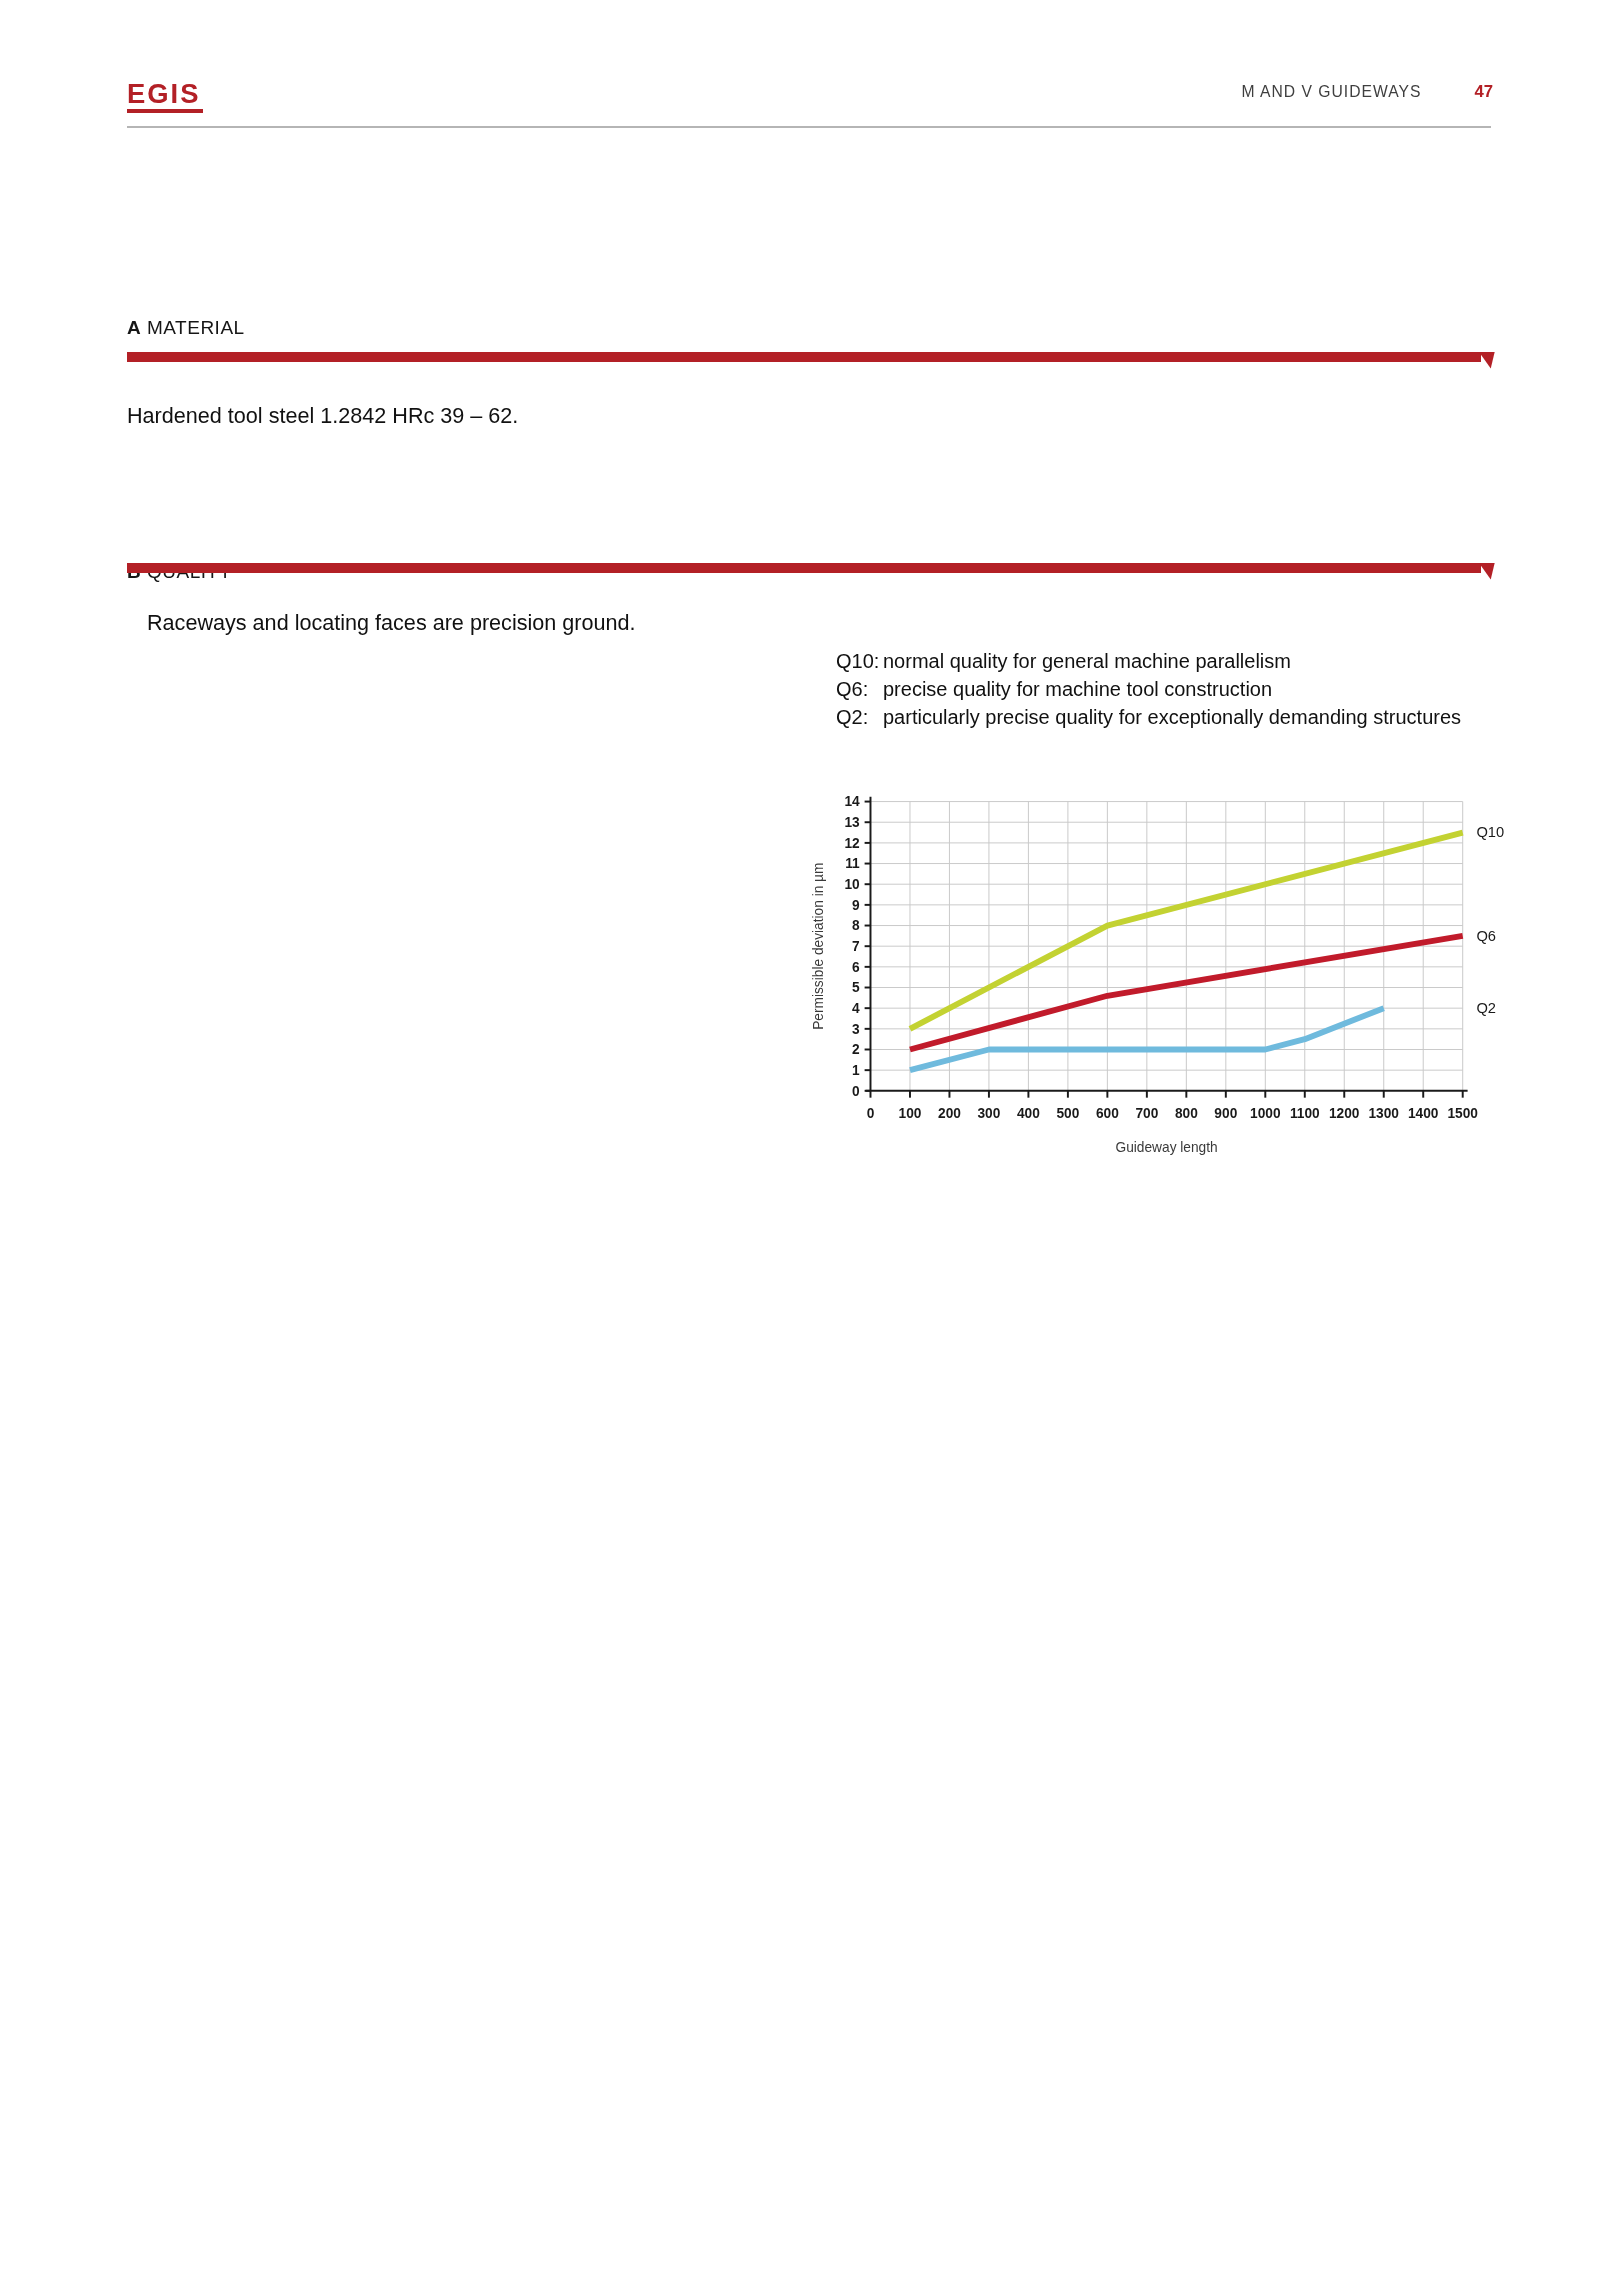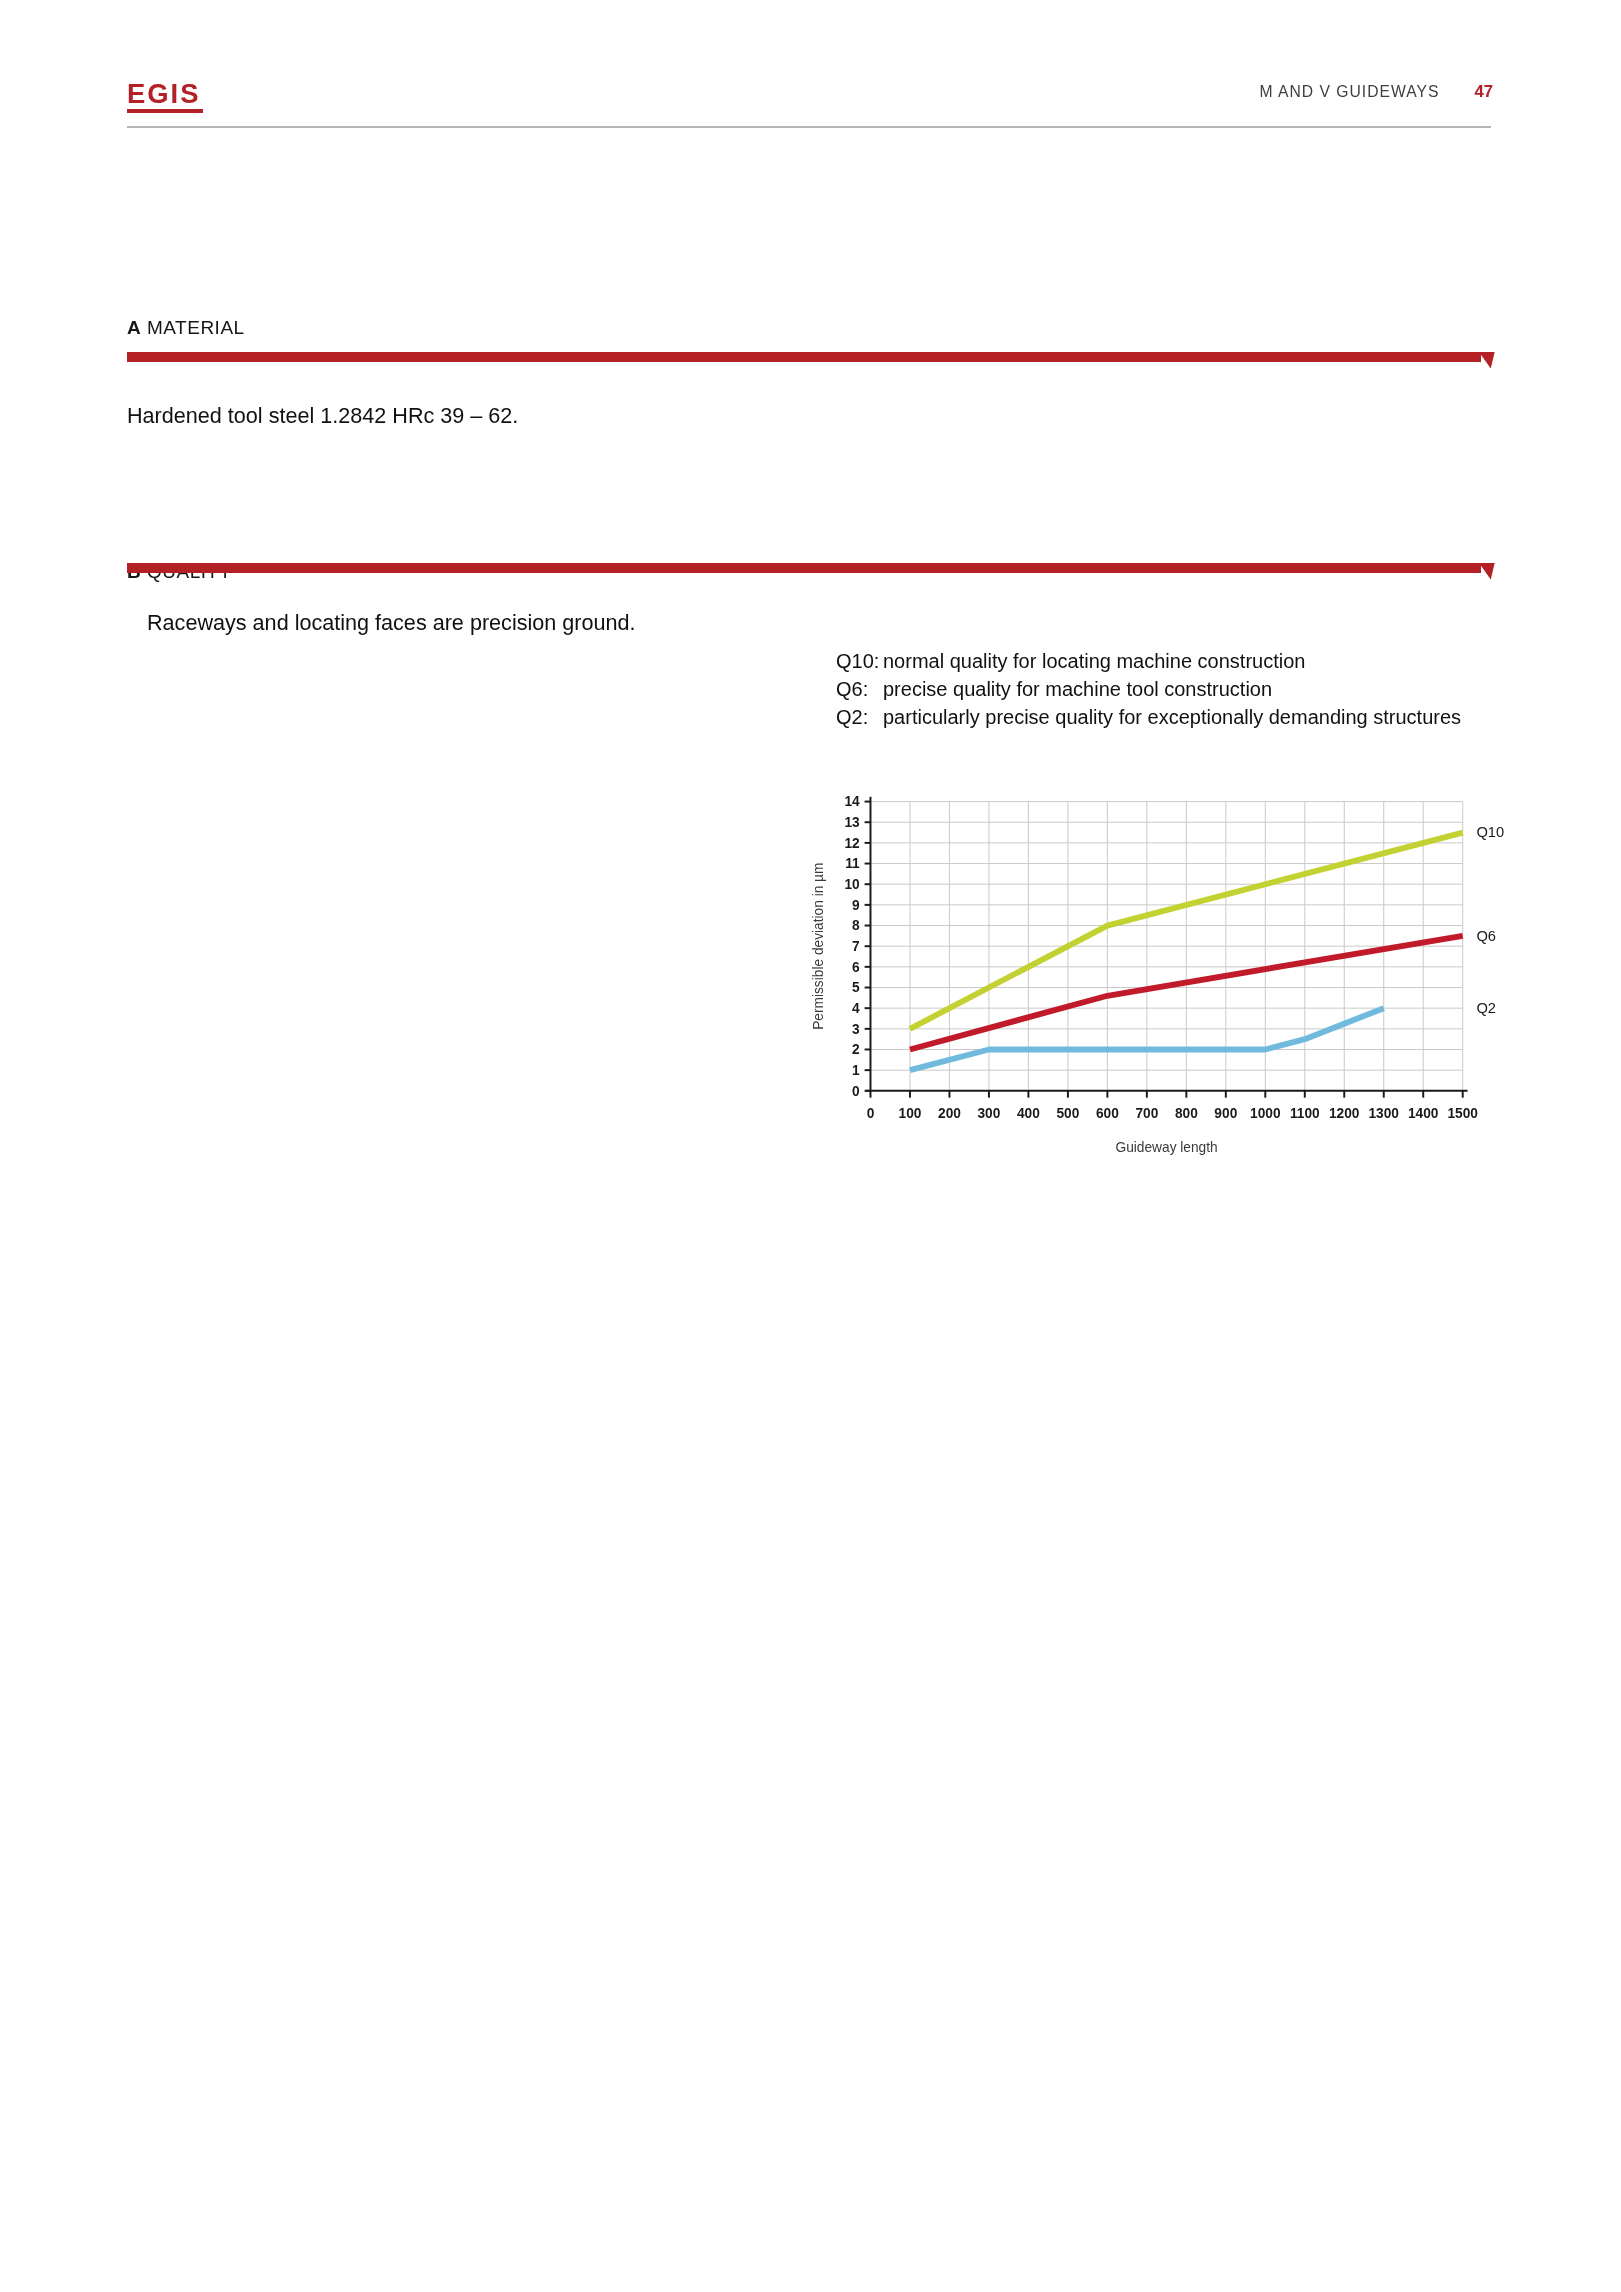--- a/index.html
+++ b/index.html
@@ -19,21 +19,21 @@
     position:absolute; left:127px; top:80px;
     display:inline-block;
     color:var(--accent);
     font-size:27.4px; font-weight:700; letter-spacing:2px;
     border-bottom:4.9px solid var(--accent);
     padding:0 2.9px 2px 0;
     line-height:1;
   }
   .header-right {
     position:absolute; top:82px; right:128px;
-    display:flex; align-items:baseline; gap:35px;
+    display:flex; align-items:baseline; gap:53px;
   }
   .doc-title { font-size:15.7px; letter-spacing:1px; color:#3f3f3f; }
   .page-num  { font-size:16.7px; font-weight:700; color:var(--accent); }
   .header-rule {
     position:absolute; left:127px; top:126px; width:1364px; height:2px;
     background:#b5b5b5;
   }
   
   .sec-heading {
     position:absolute; left:127px;
@@ -98,21 +98,21 @@
   <div class="redbar" style="top:563px;">
     <svg class="bar-tail" width="15.7" height="17.6" viewBox="0 0 16 18">
         <polygon points="0,0 16,0 12,17" fill="currentColor"></polygon>
       </svg>
   </div>
   <p class="body-text" style="top:608px;margin-left:20px;">Raceways and locating faces are precision ground.</p>
 
   <div class="legend">
     <div class="legend-row">
       <span class="legend-label">Q10:</span>
-      <span>normal quality for locating machine construction</span>
+      <span>normal quality for general machine parallelism</span>
     </div>
     <div class="legend-row">
       <span class="legend-label">Q6:</span>
       <span>precise quality for machine tool construction</span>
     </div>
     <div class="legend-row">
       <span class="legend-label">Q2:</span>
       <span>particularly precise quality for exceptionally demanding structures</span>
     </div>
   </div>

